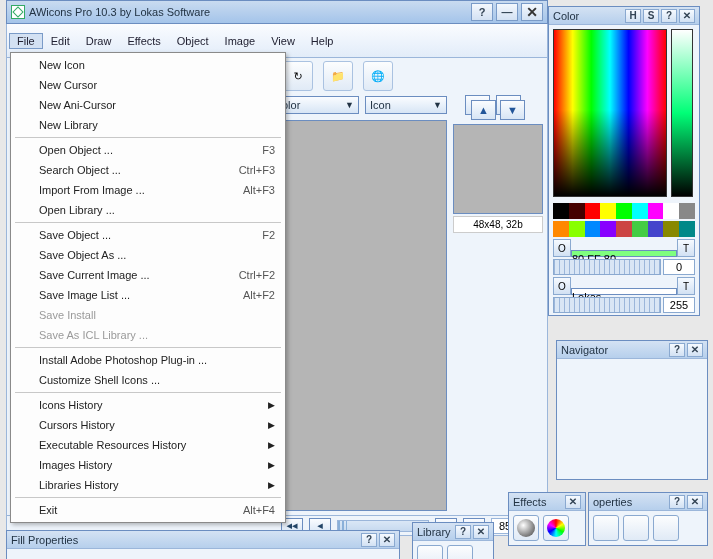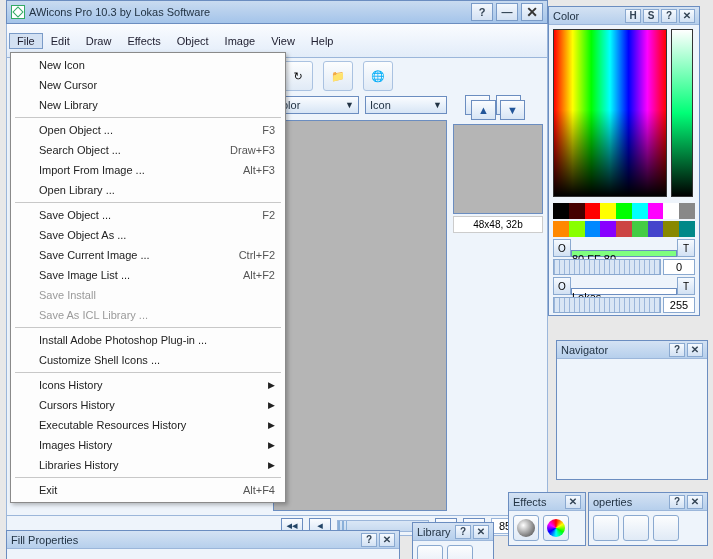--- a/index.html
+++ b/index.html
@@ -172,30 +172,33 @@
 </div>
 
 <div class="file-menu" id="file-menu">
     <div class="item">
       <span>New Icon</span>
     </div>
     <div class="item">
       <span>New Cursor</span>
     </div>
     <div class="item">
+      <span>New Ani-Cursor</span>
+    </div>
+    <div class="item">
       <span>New Library</span>
     </div>
     <div class="sep"></div>
     <div class="item">
       <span>Open Object ...</span>
       <span class="shortcut">F3</span>
     </div>
     <div class="item">
       <span>Search Object ...</span>
-      <span class="shortcut">Draw+F3</span>
+      <span class="shortcut">Ctrl+F3</span>
     </div>
     <div class="item">
       <span>Import From Image ...</span>
       <span class="shortcut">Alt+F3</span>
     </div>
     <div class="item">
       <span>Open Library ...</span>
     </div>
     <div class="sep"></div>
     <div class="item">

